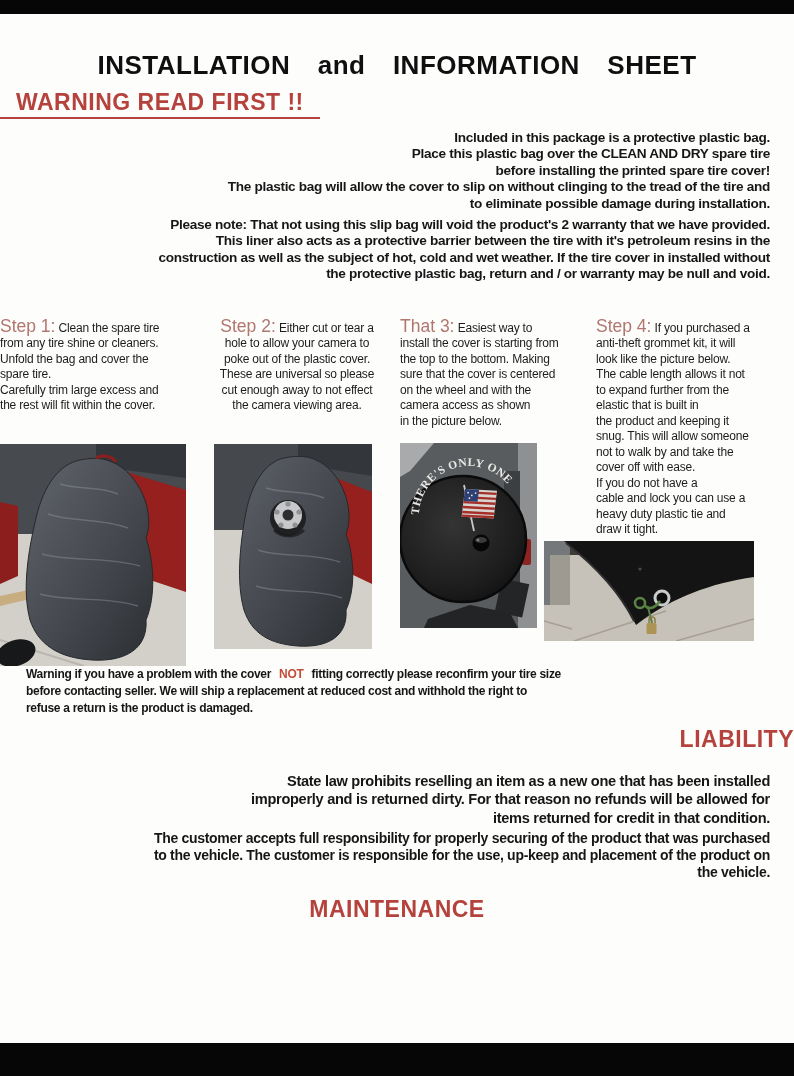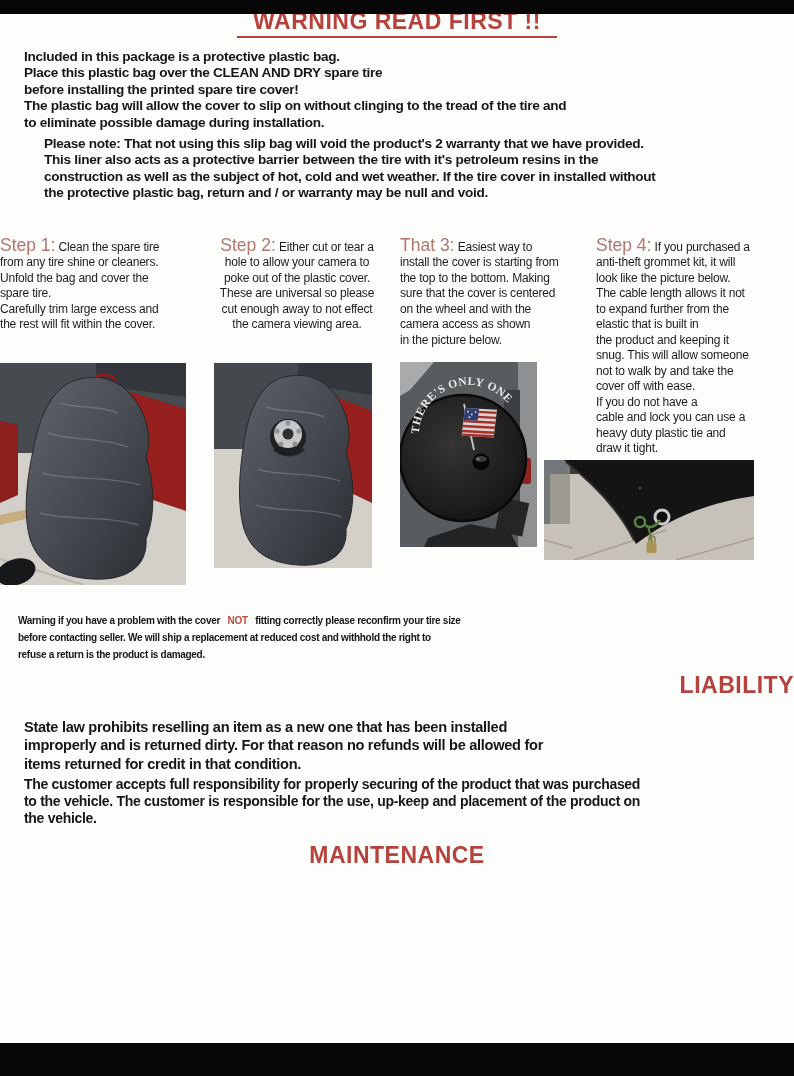--- a/index.html
+++ b/index.html
@@ -4,62 +4,63 @@
 <style>
   html,body { margin:0; padding:0; background:#ffffff; }
   .sheet { position:relative; width:794px; height:1076px; margin:0 auto; background:#fdfdfc;
            font-family:"Liberation Sans", sans-serif; color:#141414; overflow:hidden; }
   .bar { position:absolute; left:0; width:100%; background:#060606; }
   .bar-top { top:0; height:14px; }
   .bar-bottom { bottom:0; height:33px; }
 
   .title { margin:50px 0 0; text-align:center; font-size:26px; font-weight:bold;
            white-space:pre; letter-spacing:.5px; word-spacing:6px; color:#0f0f0f; }
-  .warning-h { margin:8px 0 0; text-align:center; }
+  .warning-h { margin:8px 0 0; text-align:left; }
   .warning-h span { display:inline-block; font-size:23px; font-weight:bold; color:#b5423c;
                     border-bottom:2px solid #b5423c; padding:0 16px 1px; letter-spacing:.5px; }
 
   .para { white-space:pre-line; font-weight:bold; font-size:13.6px; line-height:16.4px;
-          letter-spacing:-.3px; margin:0; padding:0 24px; text-align:left; color:#161616; }
+          letter-spacing:-.3px; margin:0; padding:0 24px; text-align:right; color:#161616; }
   .para1 { margin-top:11px; }
   .para2 { margin-top:5px;margin-left:20px; }
 
   .steps { display:flex; margin-top:36px; align-items:flex-start; }
   .c1 { width:196px; margin-right:10px; }
   .c2 { width:182px; margin-right:12px;text-align:center; }
   .c3 { width:190px; margin-right:6px; }
   .c4 { width:172px; }
   .step-text { margin:0; white-space:pre-line; font-size:12px; line-height:15.5px;
                letter-spacing:-.2px; color:#1c1c1c; font-weight:normal; }
   .step-label { font-size:17.5px; color:#b1766e; letter-spacing:0; }
 
   .photo { display:block; }
   .photo1 { margin-top:30px; }
   .photo2 { margin-top:30px; margin-left:8px; }
   .photo3 { margin-top:14px; }
   .photo4 { margin-top:3px; margin-left:-52px; }
 
-  .warn-para { text-align:left; padding:0 18px 0 18px; margin-top:27px;
-               font-size:10px; line-height:17px; }
+  .warn-para { text-align:left; padding:0 18px 0 26px; 
+               font-size:12px; line-height:17px; }
   .not-word { color:#c24b3a; padding:0 5px; }
 
   .section-h { margin:0; text-align:center; font-size:23px; font-weight:bold;
                color:#b5423c; letter-spacing:.5px; }
   .liability-h { margin-top:9px;text-align:right; }
   .liability-para { margin-top:3px; font-size:14px; line-height:17px; }
   .statelaw-para { margin-top:19px; font-size:14.6px; line-height:18.5px; }
   .maintenance-h { margin-top:15px; }
   .maintenance-para { margin-top:4px; font-size:14px; line-height:17.5px; }
 </style>
 </head>
 <body>
 
 <div class="sheet">
   <div class="bar bar-top"></div>
 
+  <h1 class="title">INSTALLATION  and  INFORMATION  SHEET</h1>
   <div class="warning-h"><span>WARNING READ FIRST !!</span></div>
 
   <p class="para para1">Included in this package is a protective plastic bag.
 Place this plastic bag over the CLEAN AND DRY spare tire
 before installing the printed spare tire cover!
 The plastic bag will allow the cover to slip on without clinging to the tread of the tire and
 to eliminate possible damage during installation.</p>
   <p class="para para2">Please note: That not using this slip bag will void the product's 2 warranty that we have provided.
 This liner also acts as a protective barrier between the tire with it's petroleum resins in the
 construction as well as the subject of hot, cold and wet weather.  If the tire cover in installed without

